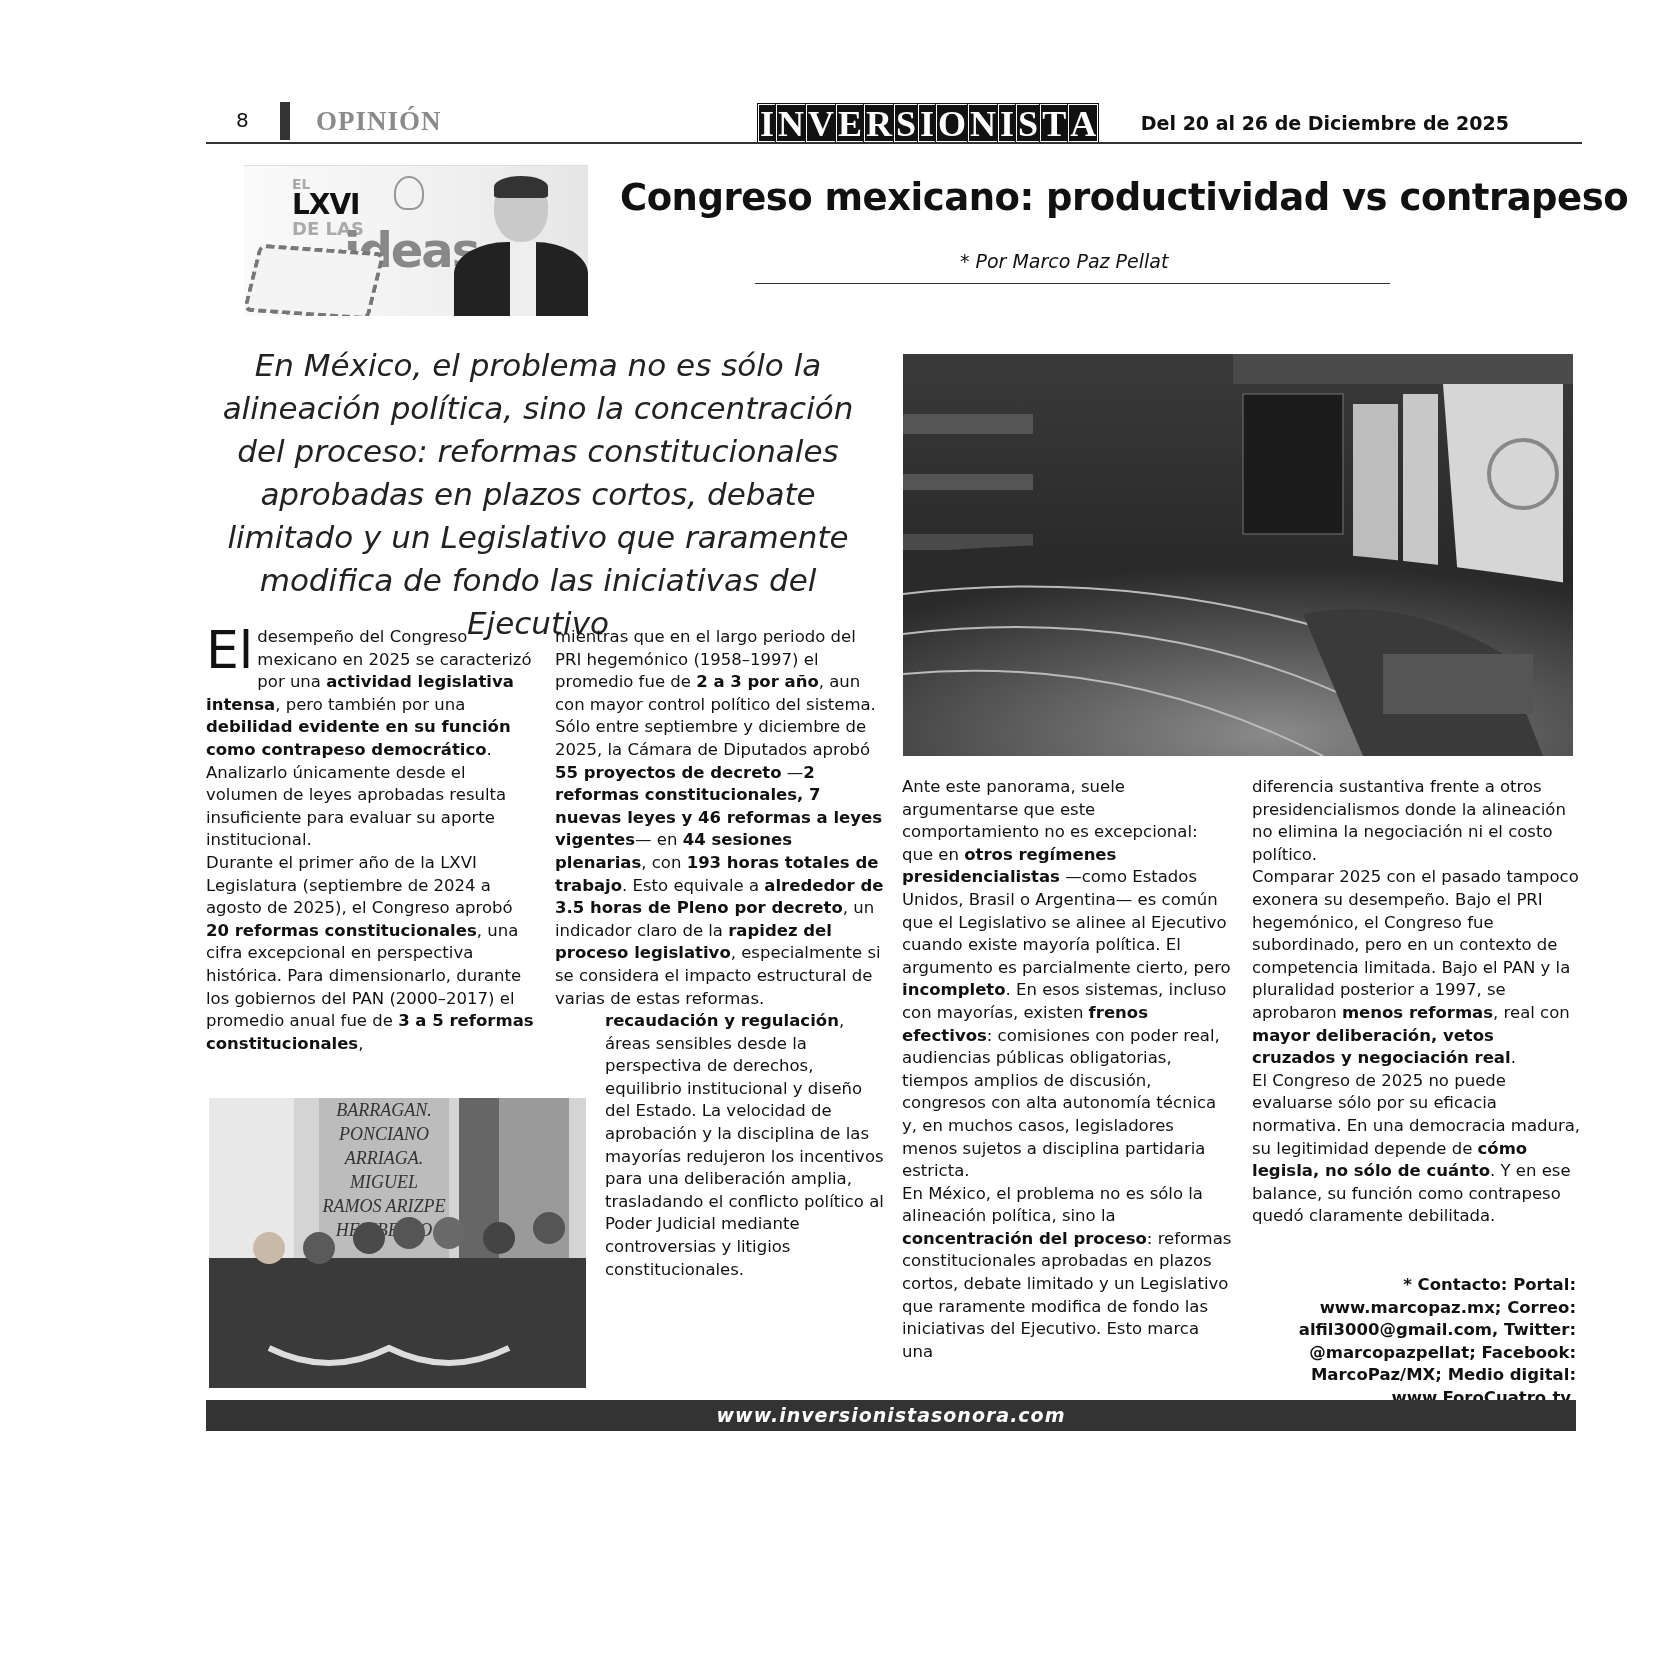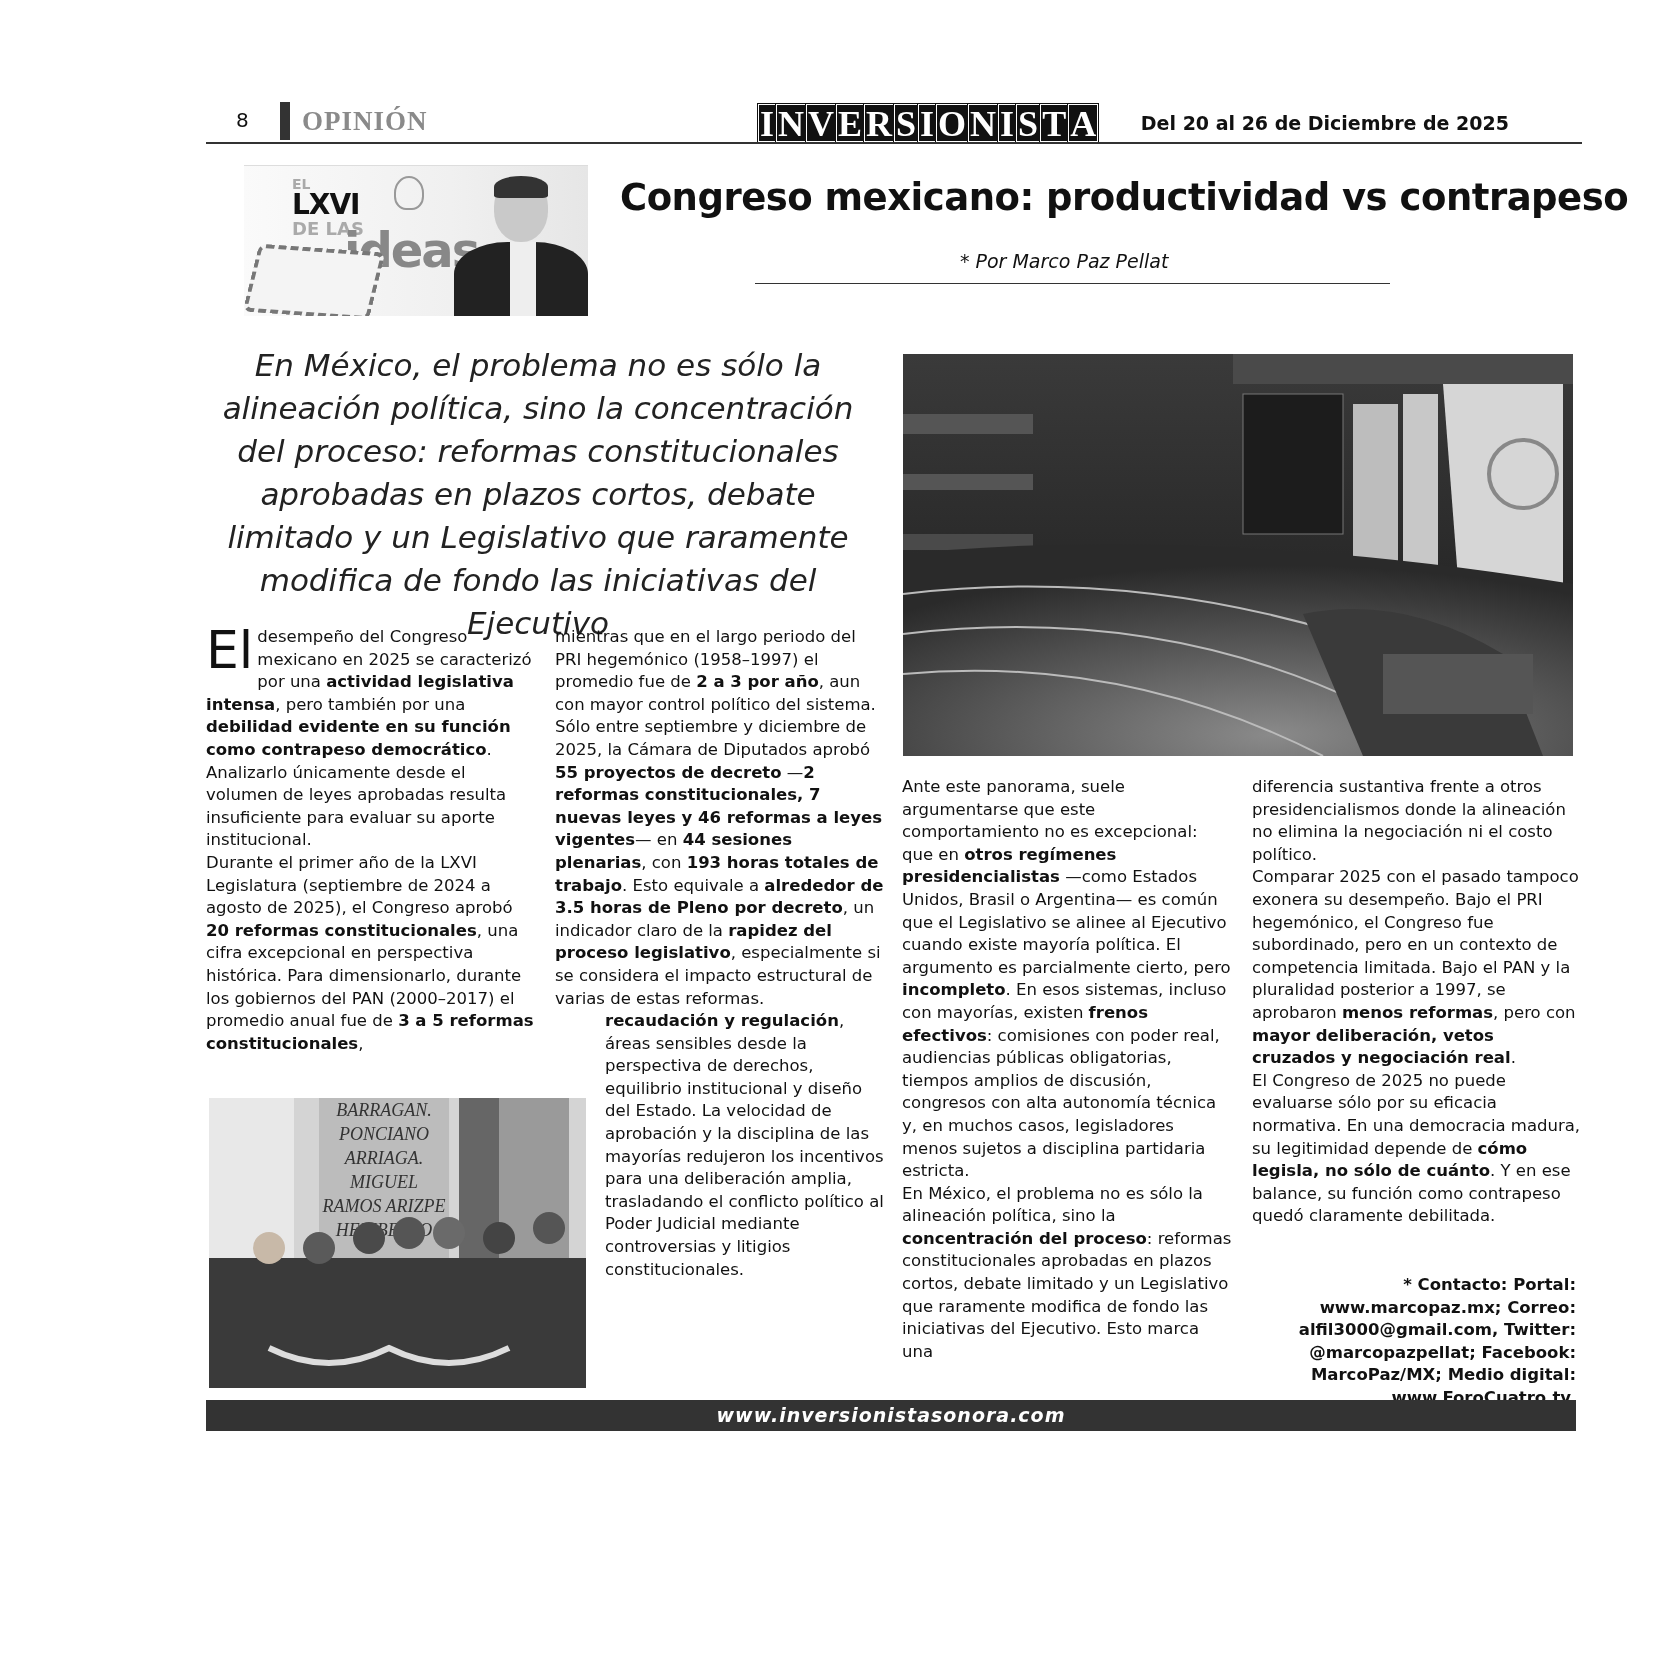--- a/index.html
+++ b/index.html
@@ -2,21 +2,21 @@
 <html><head>
 <meta charset="utf-8">
 <style>
   html, body { margin:0; padding:0; background:#ffffff; }
   body { width:1654px; height:1654px; position:relative; overflow:hidden; font-family:"DejaVu Sans", sans-serif; color:#111; }
   .abs { position:absolute; }
 
   
   .page-num { left:236px; top:108px; font-size:20px; font-family:"DejaVu Sans", sans-serif; }
   .section-bar { left:280px; top:102px; width:10px; height:38px; background:#333; }
-  .section-label { left:302px; top:106px; font-size:27px; font-family:"Liberation Serif", serif; font-weight:bold; color:#8a8a8a; letter-spacing:1px; }
+  .section-label { left:316px; top:106px; font-size:27px; font-family:"Liberation Serif", serif; font-weight:bold; color:#8a8a8a; letter-spacing:1px; }
   .masthead { left:758px; top:104px; height:38px; display:flex; gap:0; }
   .masthead span { display:inline-block; background:#111; color:#fff; font-family:"Liberation Serif", serif; font-weight:bold; font-size:36px; line-height:38px; padding:0 1px; border:1px solid #fff; outline:1px solid #111; }
   .issue-date { right:145px; top:112px; font-size:19px; font-weight:bold; }
   .header-rule { left:206px; top:142px; width:1376px; height:2px; background:#333; }
 
   
   .banner { left:244px; top:165px; width:344px; height:150px; background:linear-gradient(90deg,#fafafa 0%,#f0f0f0 60%,#e6e6e6 100%); border-top:1px solid #ddd; overflow:hidden; }
   .banner .el { position:absolute; left:48px; top:10px; font-size:14px; color:#aaa; font-weight:bold; }
   .banner .poder { position:absolute; left:48px; top:22px; font-size:28px; font-weight:bold; color:#111; letter-spacing:-1px; }
   .banner .delas { position:absolute; left:48px; top:52px; font-size:18px; color:#aaa; font-weight:bold; }
@@ -171,20 +171,20 @@
   <div class="indent-block"><b>recaudación y regulación</b><span>, áreas sensibles desde la perspectiva de derechos, equilibrio institucional y diseño del Estado. La velocidad de aprobación y la disciplina de las mayorías redujeron los incentivos para una deliberación amplia, trasladando el conflicto político al Poder Judicial mediante controversias y litigios constitucionales.</span></div>
 </div>
 
 <div class="abs col col3">
   <div><span>Ante este panorama, suele argumentarse que este comportamiento no es excepcional: que en </span><b>otros regímenes presidencialistas</b><span> —como Estados Unidos, Brasil o Argentina— es común que el Legislativo se alinee al Ejecutivo cuando existe mayoría política. El argumento es parcialmente cierto, pero </span><b>incompleto</b><span>. En esos sistemas, incluso con mayorías, existen </span><b>frenos efectivos</b><span>: comisiones con poder real, audiencias públicas obligatorias, tiempos amplios de discusión, congresos con alta autonomía técnica y, en muchos casos, legisladores menos sujetos a disciplina partidaria estricta.</span></div>
   <div><span>En México, el problema no es sólo la alineación política, sino la </span><b>concentración del proceso</b><span>: reformas constitucionales aprobadas en plazos cortos, debate limitado y un Legislativo que raramente modifica de fondo las iniciativas del Ejecutivo. Esto marca una</span></div>
 </div>
 
 <div class="abs col col4">
   <div><span>diferencia sustantiva frente a otros presidencialismos donde la alineación no elimina la negociación ni el costo político.</span></div>
-  <div><span>Comparar 2025 con el pasado tampoco exonera su desempeño. Bajo el PRI hegemónico, el Congreso fue subordinado, pero en un contexto de competencia limitada. Bajo el PAN y la pluralidad posterior a 1997, se aprobaron </span><b>menos reformas</b><span>, pero con </span><b>mayor deliberación, vetos cruzados y negociación real</b><span>.</span></div>
+  <div><span>Comparar 2025 con el pasado tampoco exonera su desempeño. Bajo el PRI hegemónico, el Congreso fue subordinado, pero en un contexto de competencia limitada. Bajo el PAN y la pluralidad posterior a 1997, se aprobaron </span><b>menos reformas</b><span>, real con </span><b>mayor deliberación, vetos cruzados y negociación real</b><span>.</span></div>
   <div><span>El Congreso de 2025 no puede evaluarse sólo por su eficacia normativa. En una democracia madura, su legitimidad depende de </span><b>cómo legisla, no sólo de cuánto</b><span>. Y en ese balance, su función como contrapeso quedó claramente debilitada.</span></div>
 </div>
 
 <div class="abs contact">* Contacto: Portal: www.marcopaz.mx; Correo: alfil3000@gmail.com, Twitter: @marcopazpellat; Facebook: MarcoPaz/MX; Medio digital: www.ForoCuatro.tv.</div>
 
 <div class="abs footer-bar"></div>
 <div class="abs footer-url">www.inversionistasonora.com</div>
 
 </body></html>

